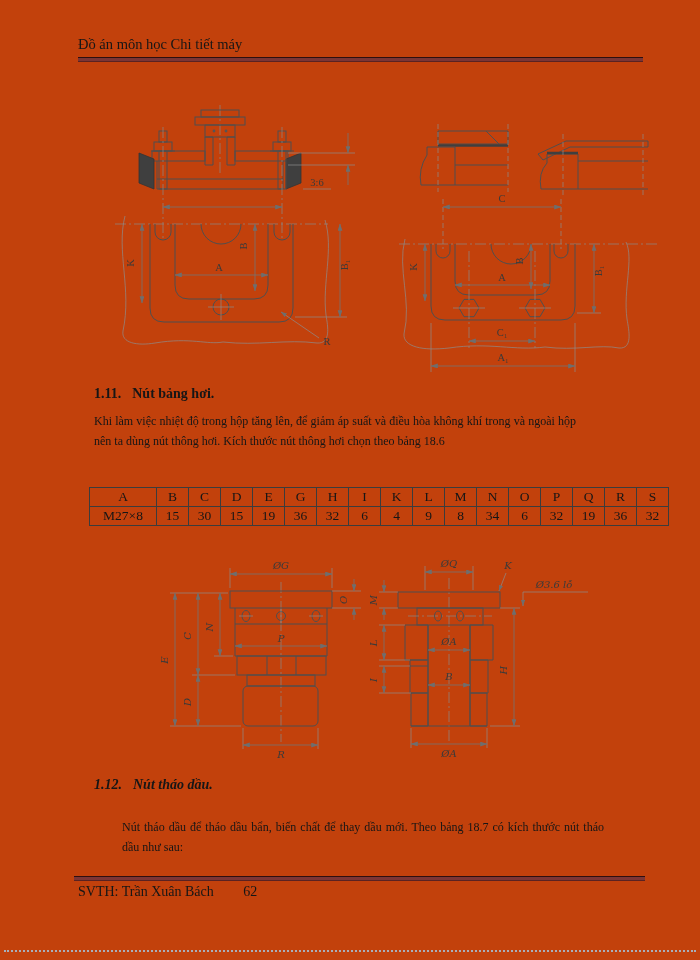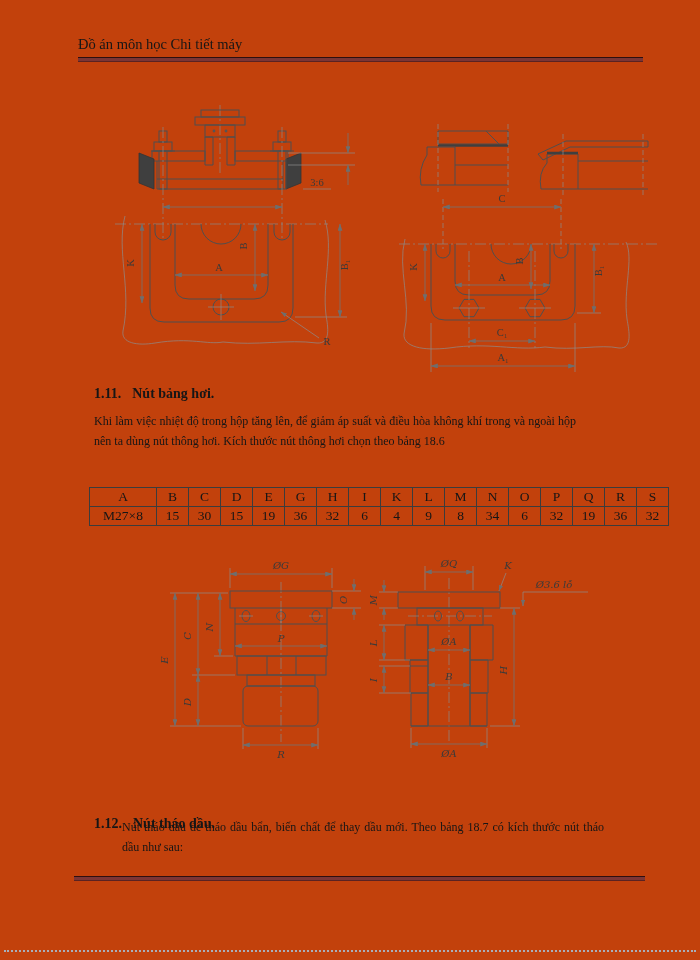--- a/index.html
+++ b/index.html
@@ -7,21 +7,21 @@
         font-family:"Liberation Serif","DejaVu Serif",serif;color:#161616;}
   .hdr{position:absolute;left:78px;right:57px;top:36px;display:flex;justify-content:space-between;
        font-size:14.5px;}
   .rule{height:3px;background:#7b3535;border-top:1.5px solid #2e0f0f;border-bottom:1px solid #5a2222;}
   .hdr-rule{position:absolute;left:78px;right:57px;top:57px;}
   .ftr-rule{position:absolute;left:74px;right:55px;top:876px;}
   .ftr{position:absolute;left:78px;top:884px;font-size:14px;}
   .ftr .pgnum{margin-left:26px;}
   .sec{position:absolute;font-weight:bold;font-size:14px;display:flex;gap:11px;}
   #sec111{left:94px;top:386px;}
-  #sec112{left:94px;top:816px;}
+  #sec112{left:94px;top:777px;font-style:italic;}
   .body-text{position:absolute;left:94px;width:482px;margin:0;font-size:12px;line-height:20px;
              text-align:justify;}
   #p111{top:411px;}
   #p112{top:817px;margin-left:28px;}
   .dim-table{position:absolute;left:89px;top:487px;border-collapse:collapse;font-size:13.5px;}
   .dim-table th,.dim-table td{border:1px solid #3c3c3c;text-align:center;font-weight:normal;
              height:18px;padding:0 2px;width:27px;}
   .dim-table th:first-child,.dim-table td:first-child{width:62px;}
   .dotted{position:absolute;left:4px;right:4px;top:950px;border-top:2px dotted #a9aeb9;}
   .fig{position:absolute;overflow:visible;}
@@ -348,16 +348,20 @@
     </g>
   </svg>
 
   <div class="sec" id="sec112">
     <span>1.12.</span>
     <span>Nút tháo dầu.</span>
   </div>
   <p class="body-text" id="p112">Nút tháo dầu để tháo dầu bẩn, biến chất để thay dầu mới. Theo bảng 18.7 có kích thước nút tháo dầu như sau:</p>
 
   <div class="rule ftr-rule"></div>
+  <div class="ftr">
+    <span>SVTH: Trần Xuân Bách</span>
+    <span class="pgnum">62</span>
+  </div>
 
   <div class="dotted"></div>
 
 </div>
 
 </body></html>

